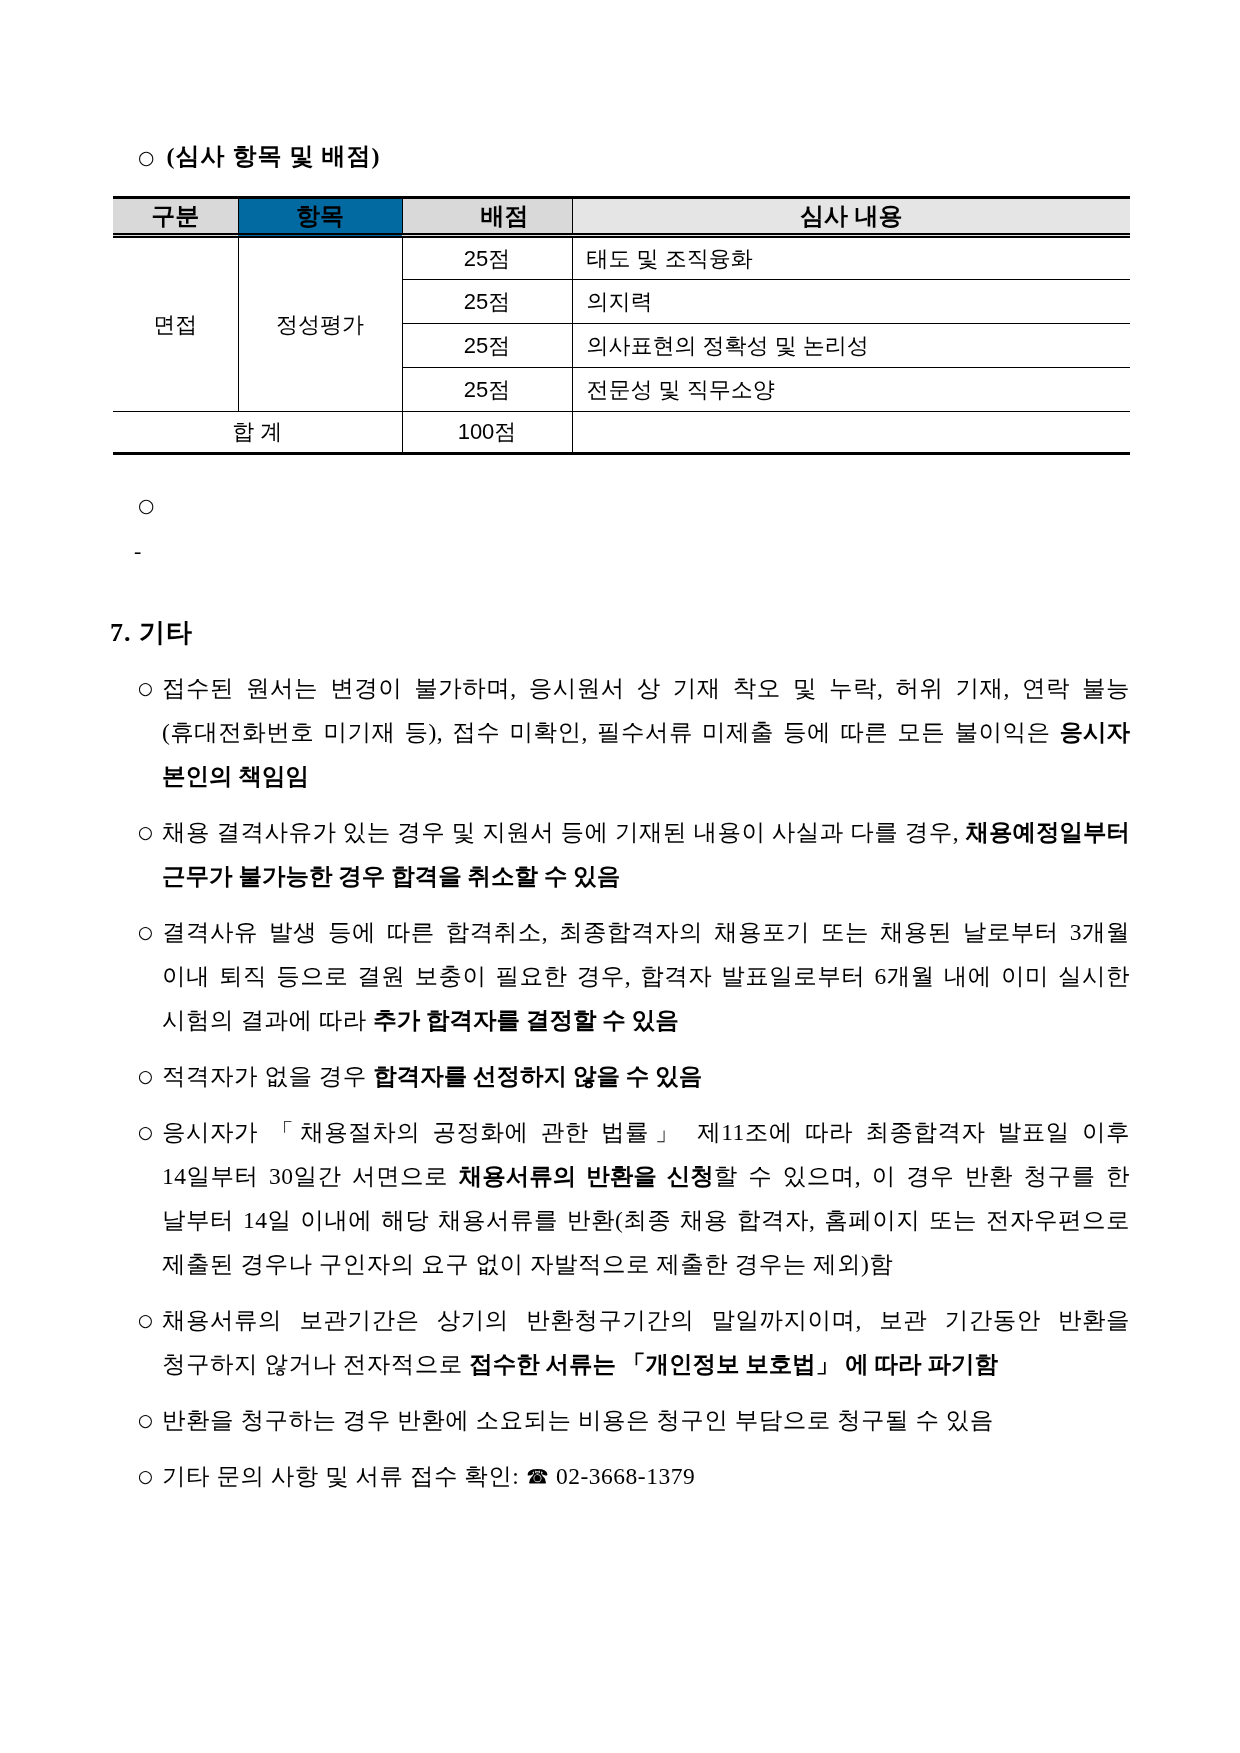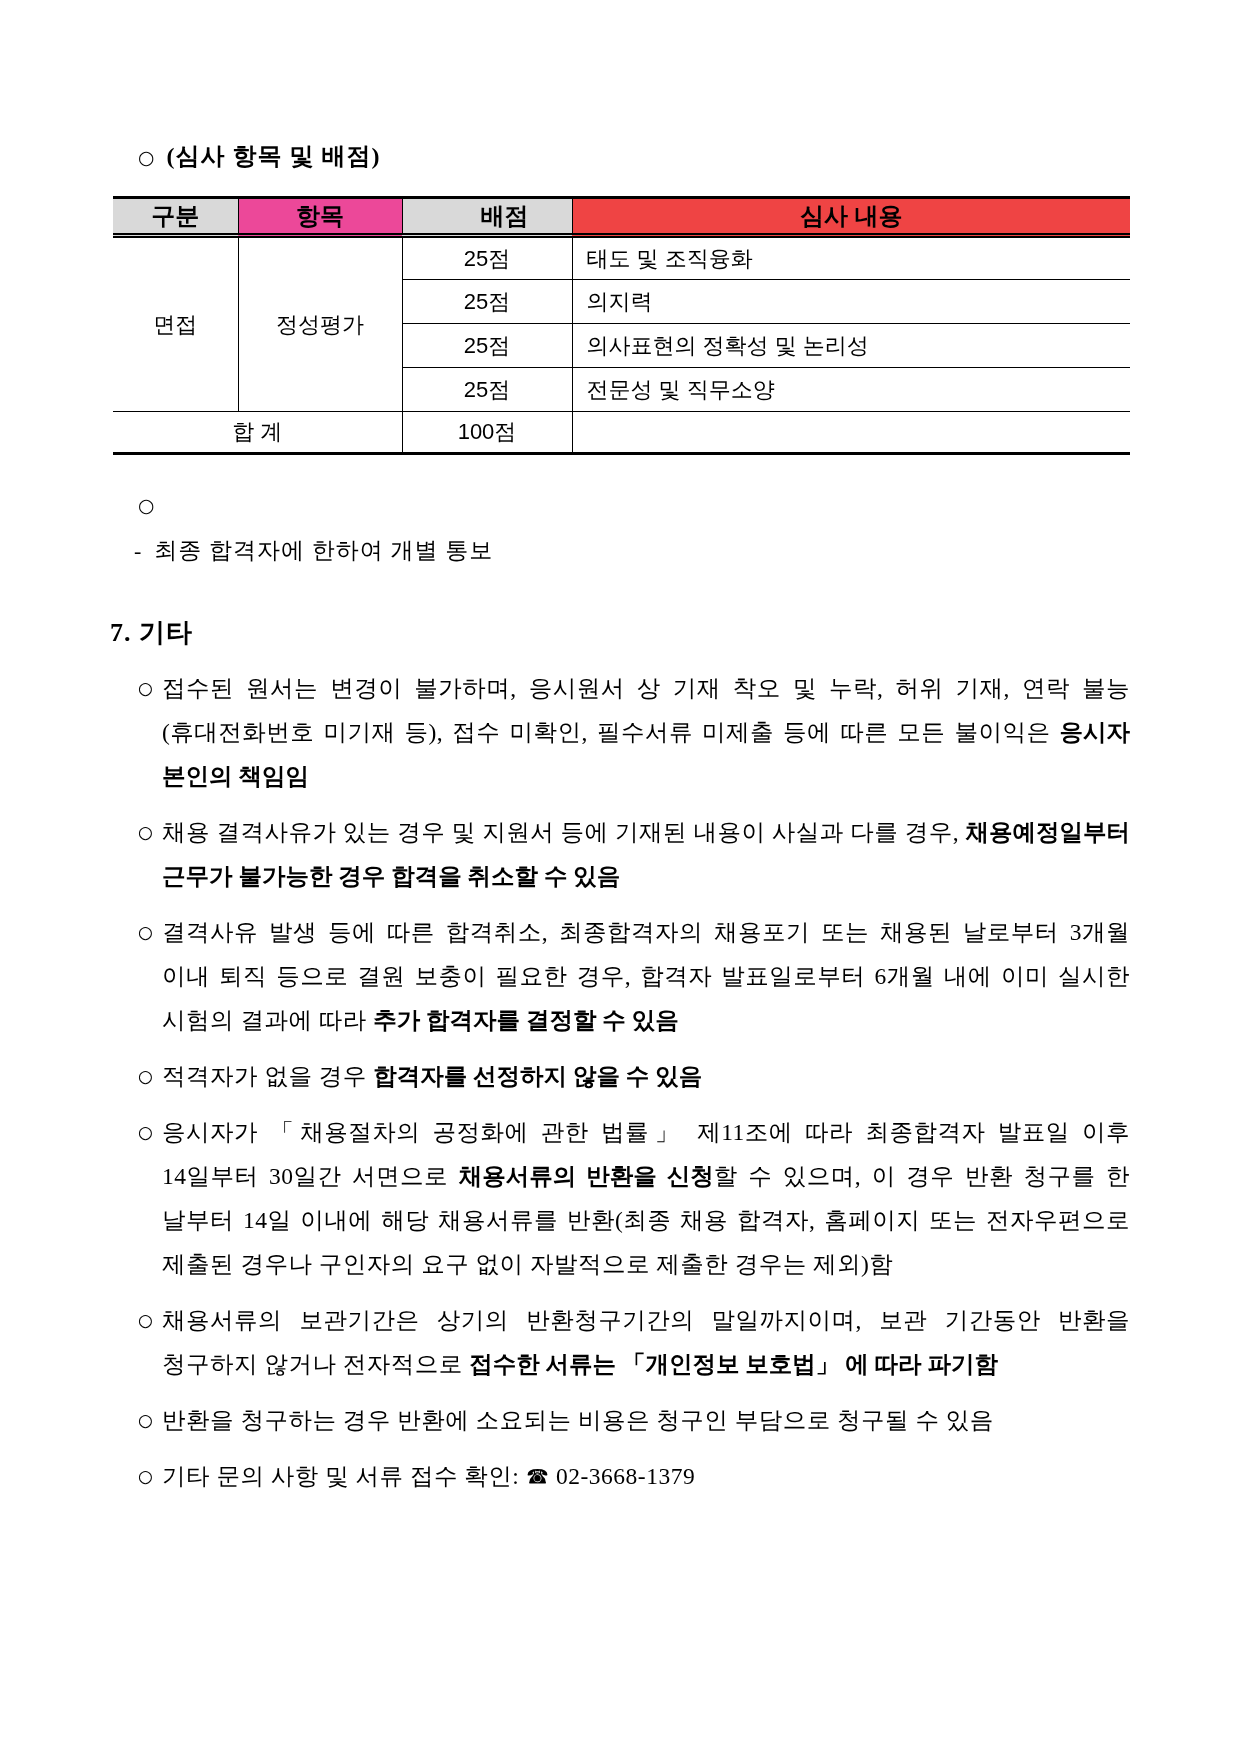--- a/index.html
+++ b/index.html
@@ -117,23 +117,23 @@
 <table class="eval">
   <colgroup>
     <col style="width:125px">
       <col style="width:164px">
       <col style="width:170px">
       <col style="width:558px">
   </colgroup>
   <thead>
     <tr>
       <th style="background: rgb(217, 217, 217);">구분</th>
-      <th class="v" style="background: #ec4899;">항목</th>
+      <th class="v" style="background: #0369a1;">항목</th>
       <th class="v" style="background: rgb(217, 217, 217); padding-left: 36px;">배점</th>
-      <th class="v" style="background: #ef4444;">심사 내용</th>
+      <th class="v" style="background: #e5e5e5;">심사 내용</th>
     </tr>
   </thead>
   <tbody>
     <tr>
       <td rowspan="4">면접</td>
       <td rowspan="4" class="v">정성평가</td>
       <td class="v hr">25점</td>
       <td class="v hr content">태도 및 조직융화</td>
     </tr>
     <tr>
@@ -154,21 +154,20 @@
       <td class="v content"></td>
     </tr>
   </tbody>
 </table>
 
 <div class="hline announce">
   <span class="marker">○</span>
 </div>
 <div class="hline subline">
   <span class="marker">-</span>
-  <span>최종 합격자에 한하여 개별 통보</span>
 </div>
 
 <div class="misc-heading">7. 기타</div>
 
 <div class="bullets">
     <div class="bullet">
       <span class="bmarker">○</span>
       <div class="btext"><span>접수된 원서는 변경이 불가하며, 응시원서 상 기재 착오 및 누락, 허위 기재, 연락 불능(휴대전화번호 미기재 등), 접수 미확인, 필수서류 미제출 등에 따른 모든 불이익은 </span><b>응시자 본인의 책임임</b></div>
     </div>
     <div class="bullet">

